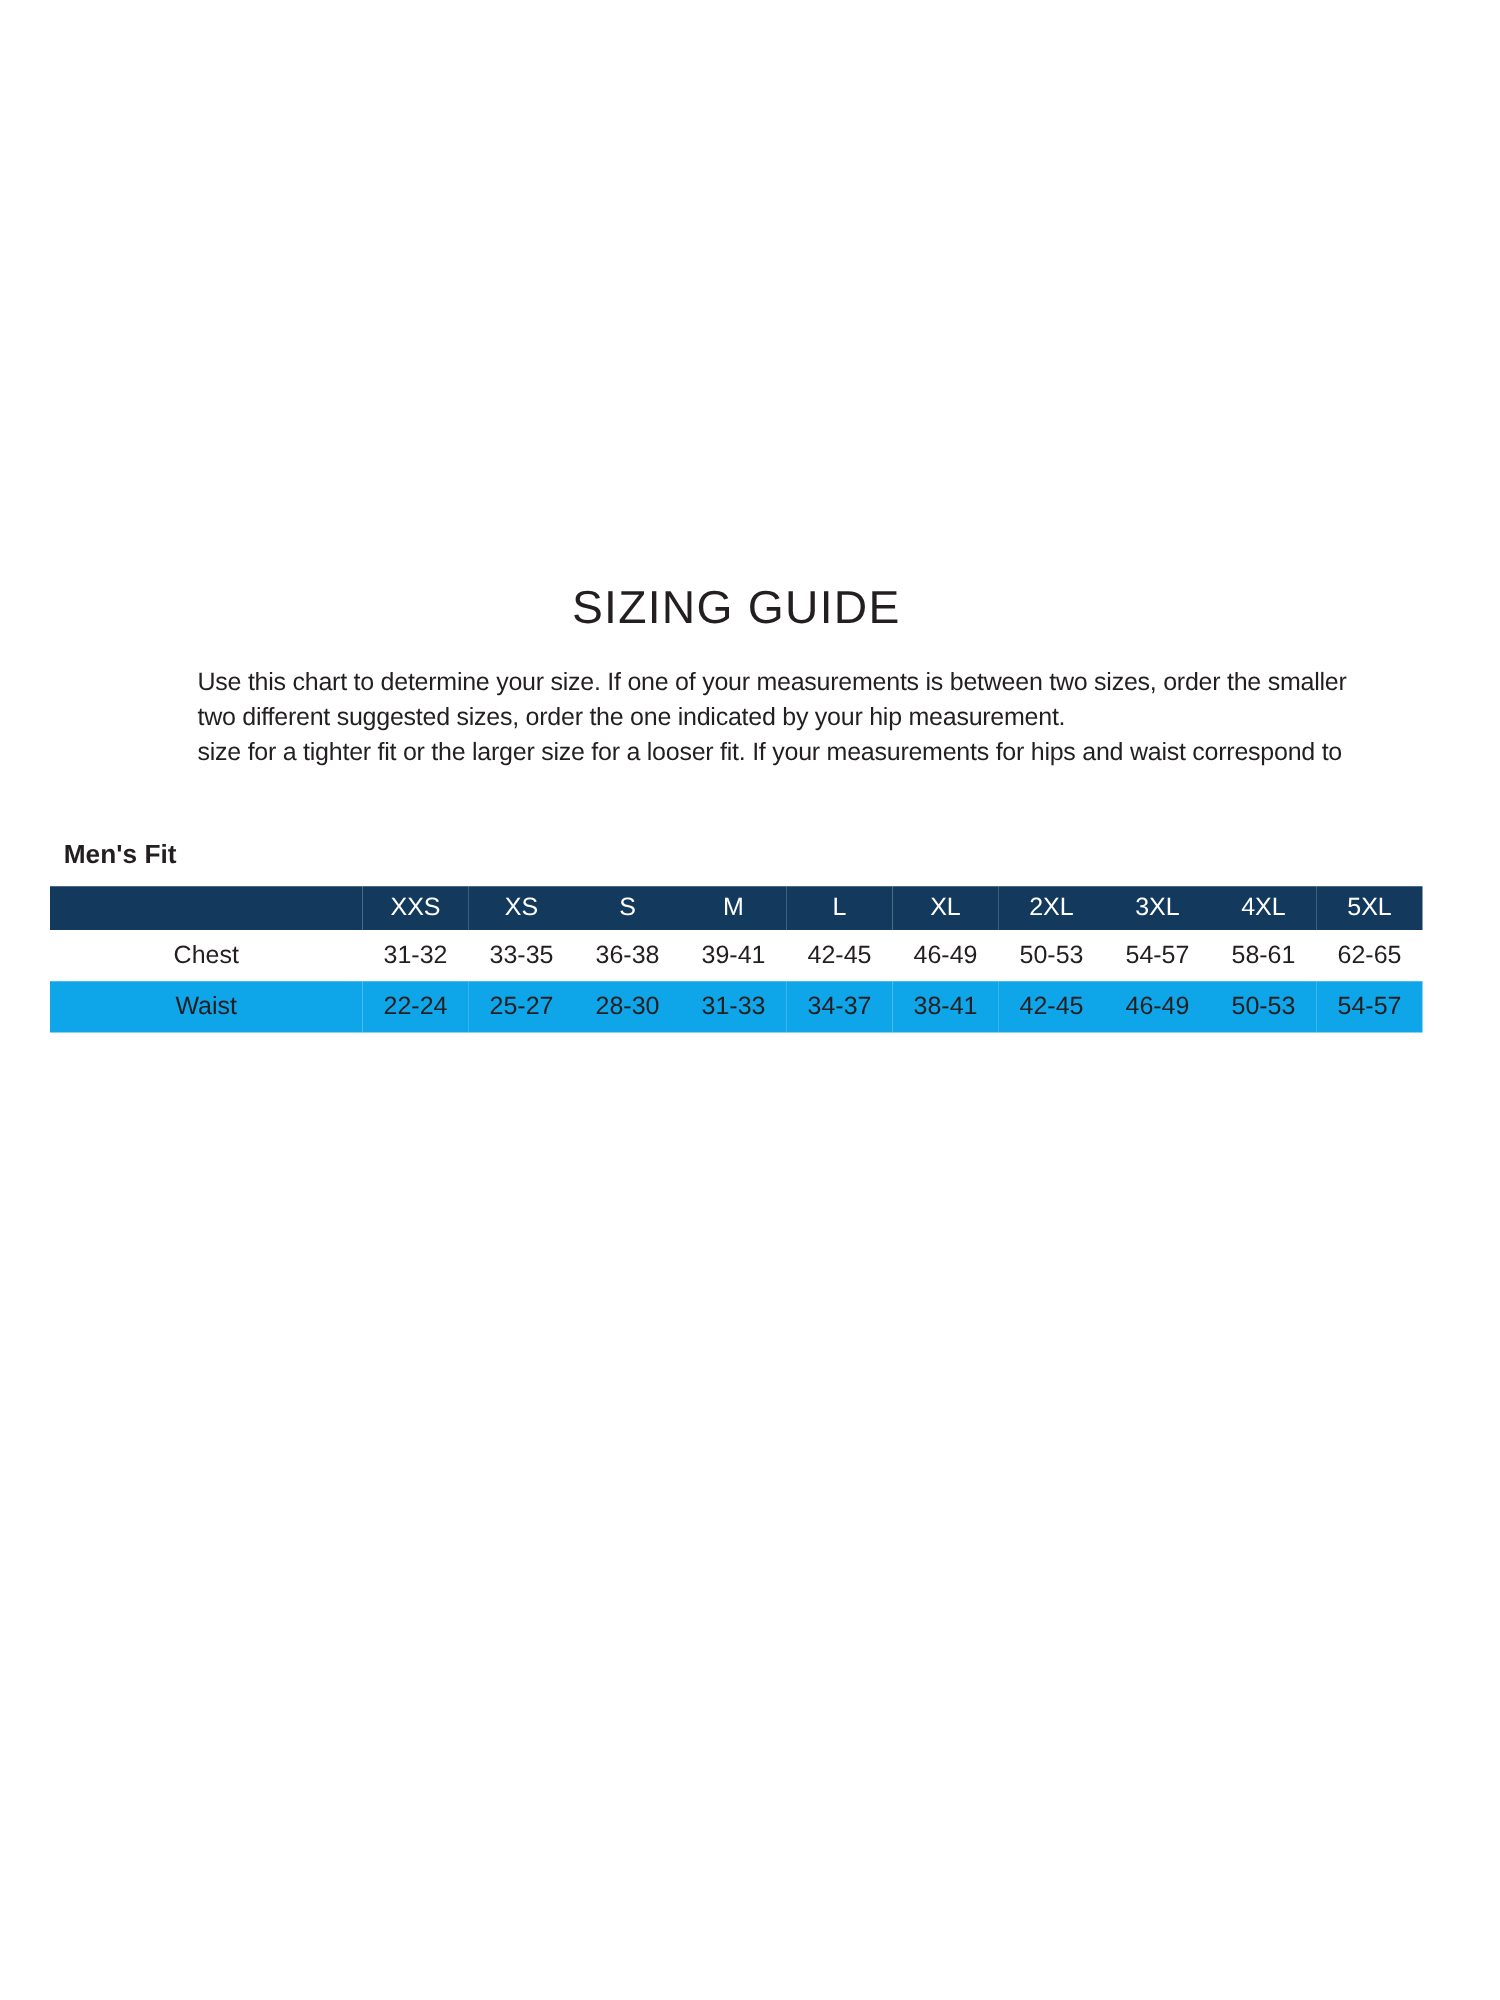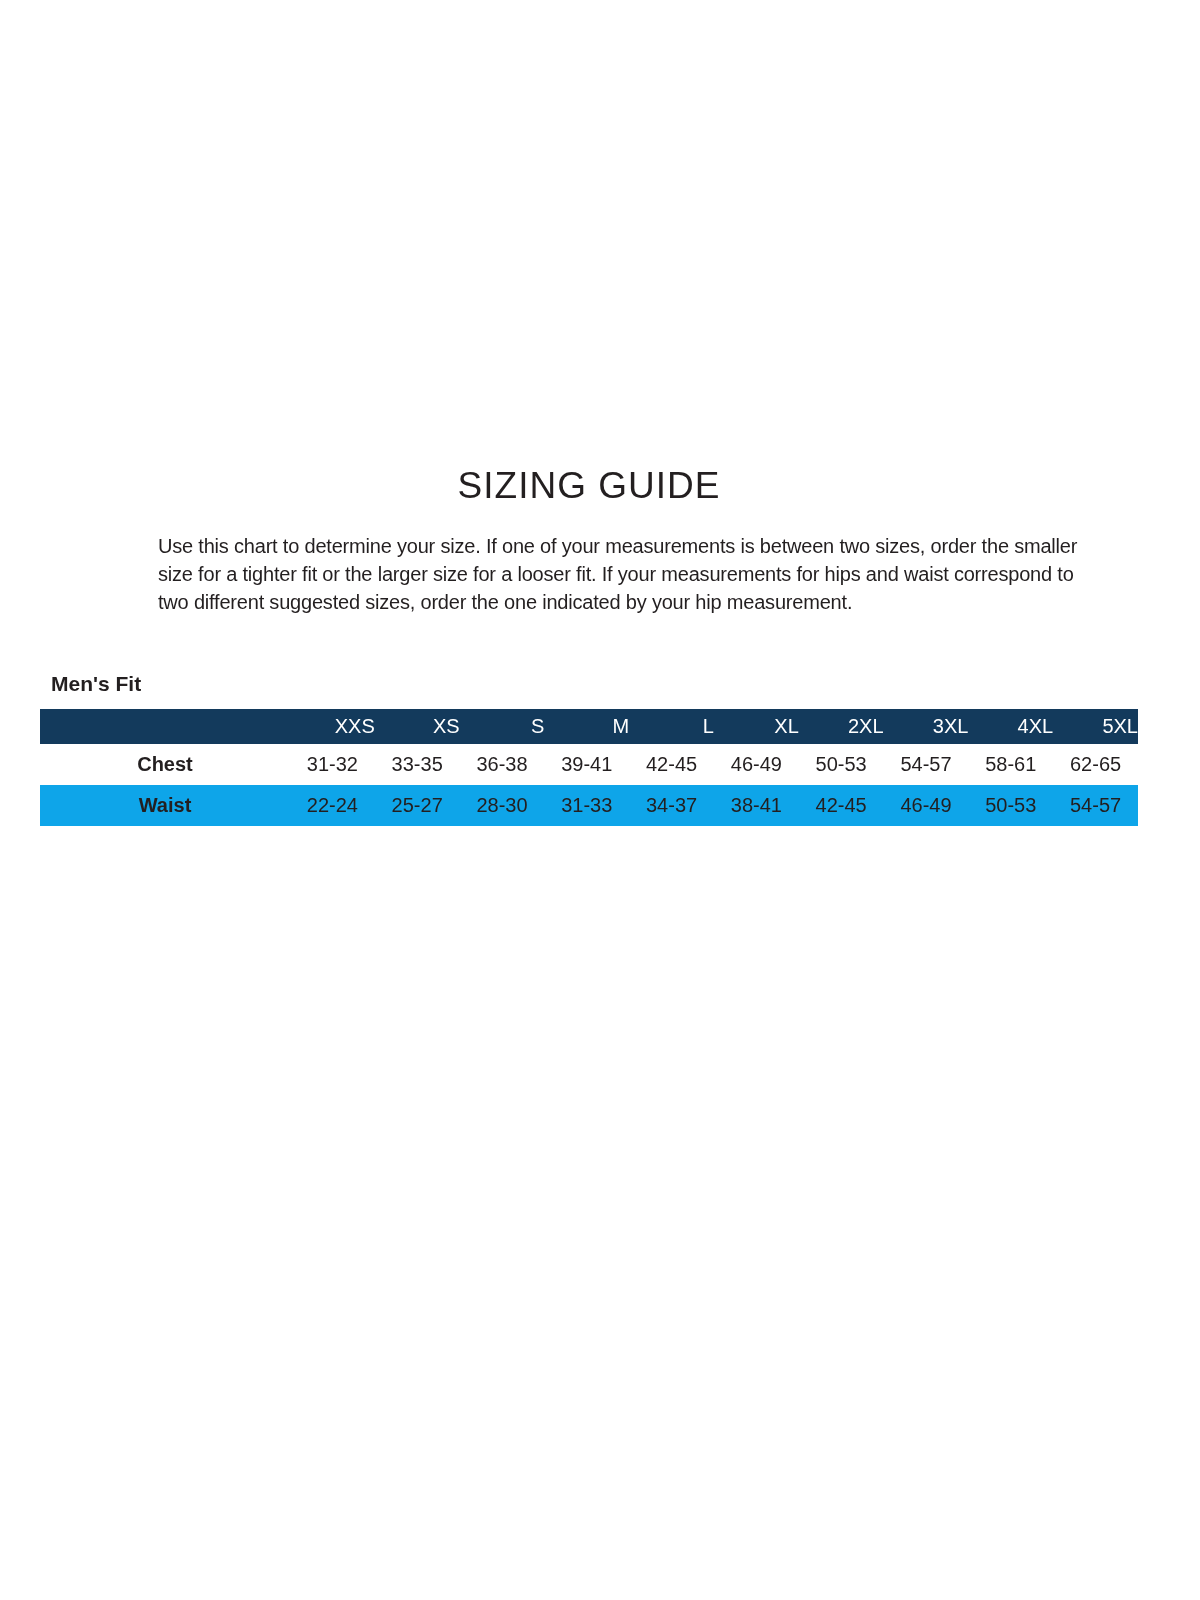--- a/index.html
+++ b/index.html
@@ -55,49 +55,49 @@
     border-collapse: collapse;
     table-layout: fixed;
     font-size: 20px;
   }
   table.sizing-table col.label-col { width: 250px; }
   table.sizing-table thead th {
     background: #133a5c;
     color: #ffffff;
     font-weight: 400;
     height: 35px;
-    text-align: right;
+    text-align: center;
     vertical-align: middle;
     padding: 0;
   }
   table.sizing-table tbody td {
     height: 41px;
     text-align: center;
     vertical-align: middle;
     padding: 0;
     color: #231f20;
   }
   table.sizing-table tbody td.row-label {
-    font-weight: 700;
+    font-weight: 400;
   }
   table.sizing-table tbody tr.alt td {
     background: #0ea5e9;
   }
 </style>
 </head>
 <body>
 
 <div class="content">
 
   <h1 class="page-title">SIZING GUIDE</h1>
 
   <div class="intro">
     <div class="line">Use this chart to determine your size. If one of your measurements is between two sizes, order the smaller</div>
+    <div class="line">two different suggested sizes, order the one indicated by your hip measurement.</div>
     <div class="line">size for a tighter fit or the larger size for a looser fit. If your measurements for hips and waist correspond to</div>
-    <div class="line">two different suggested sizes, order the one indicated by your hip measurement.</div>
   </div>
 
   <div class="section-label">Men's Fit</div>
 
   <table class="sizing-table">
     <colgroup>
       <col class="label-col">
       <col>
         <col>
         <col>

